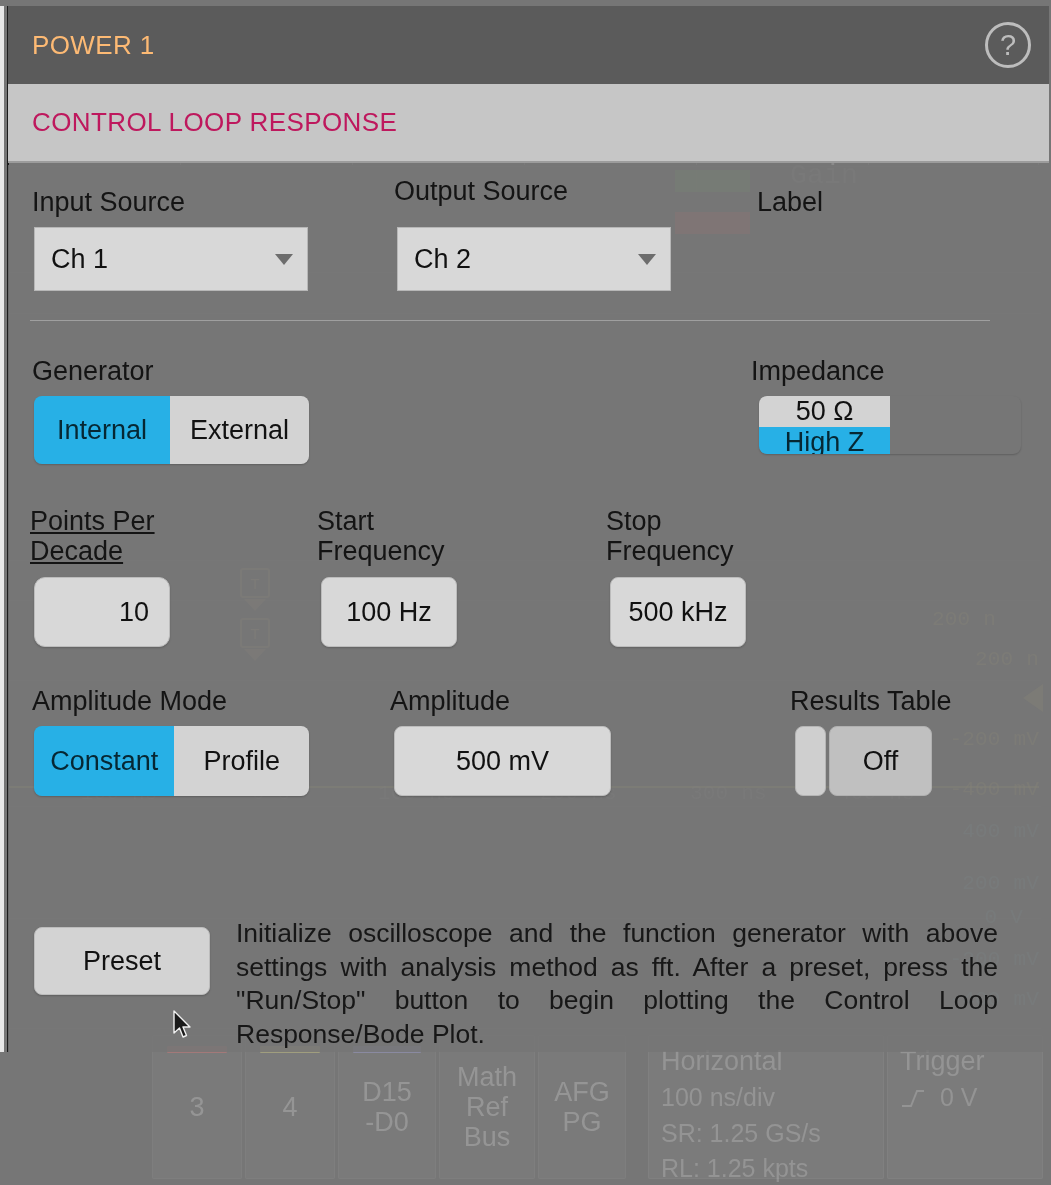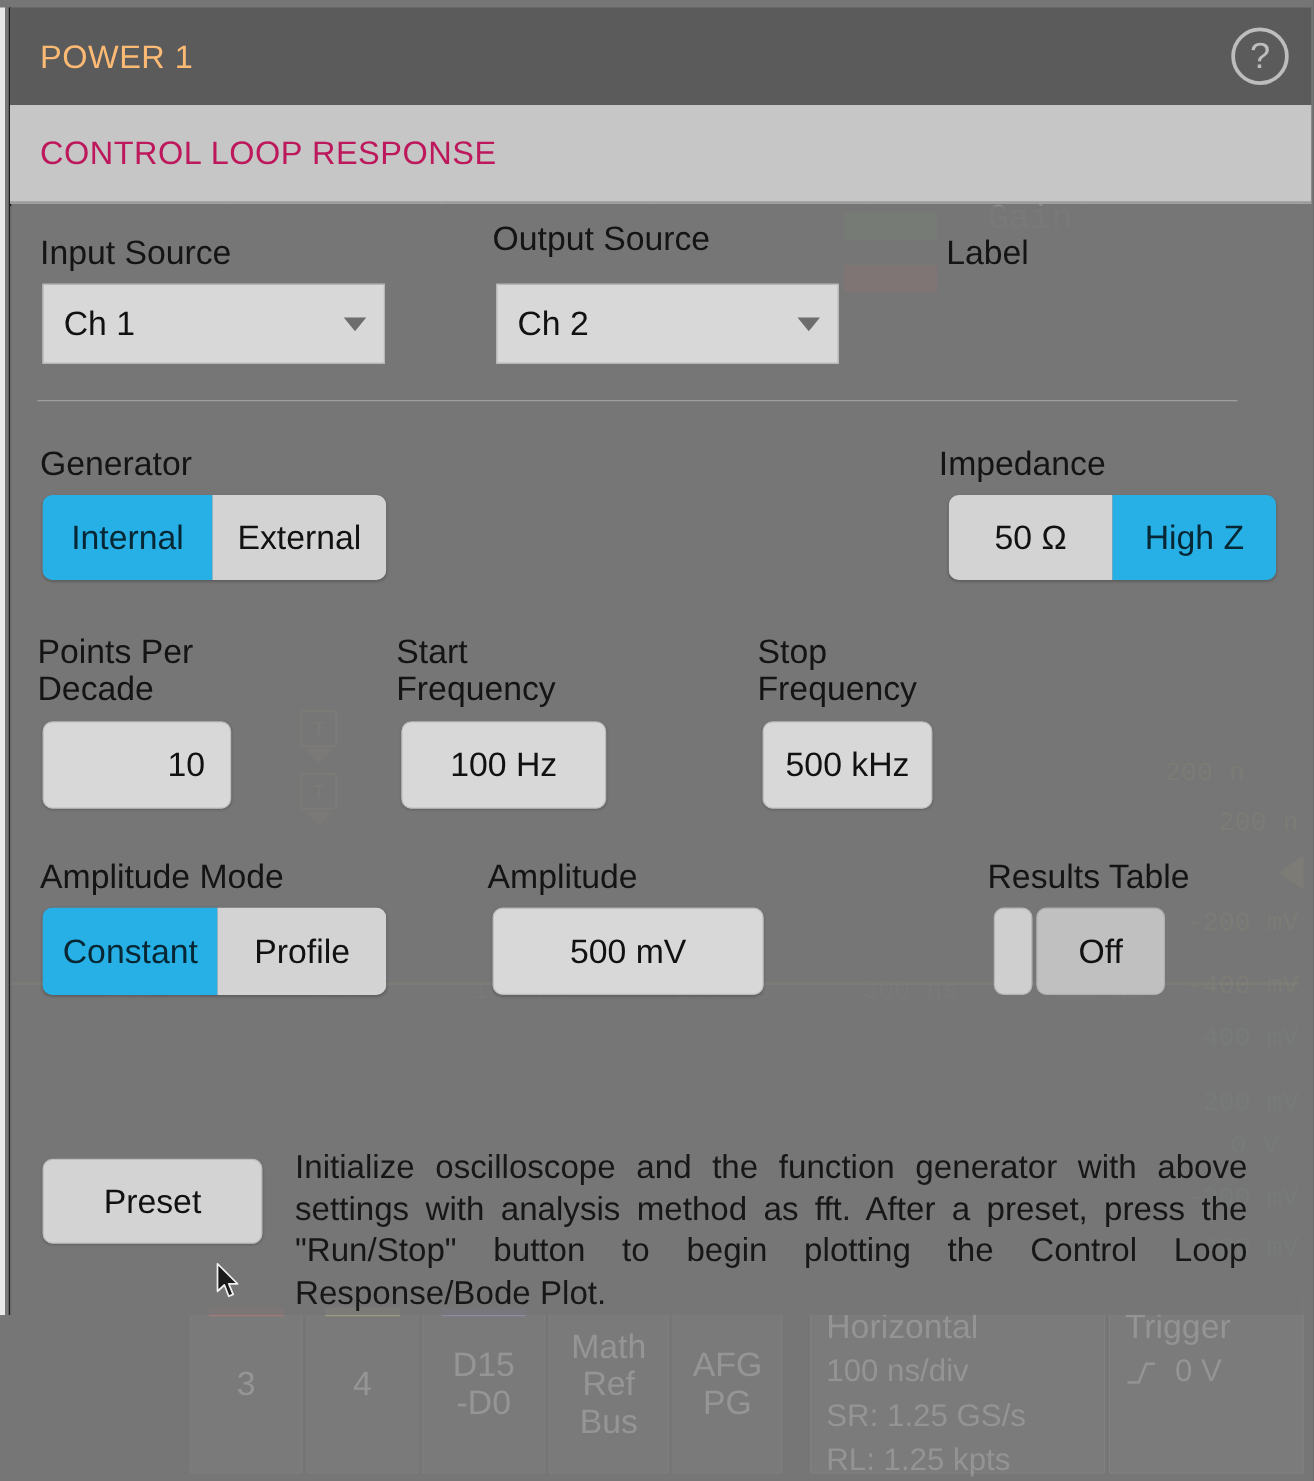--- a/index.html
+++ b/index.html
@@ -519,32 +519,32 @@
 
       <div class="divider" style="left:22px; top:155px; width:960px;"></div>
 
       <div class="field-label" style="left:24px; top:191px;">Generator</div>
       <div class="segmented" style="left:26px; top:231px; width:275px; height:68px;">
         <div class="seg-btn on" style="width:136px;">Internal</div>
         <div class="seg-btn" style="width:139px;">External</div>
       </div>
 
       <div class="field-label" style="left:743px; top:191px;">Impedance</div>
-      <div class="segmented" style="left:751px; top:231px; width:262px; height:68px;">
+      <div class="segmented" style="left:751px; top:231px; width:262px; height:58px;flex-direction:column;">
         <div class="seg-btn" style="width:131px;">50 Ω</div>
         <div class="seg-btn on" style="width:131px;">High Z</div>
       </div>
 
-      <div class="field-label" style="left:22px; top:341px;">Points Per
+      <div class="field-label" style="left:22px; top:341px;text-decoration:underline;">Points Per
 Decade</div>
-      <div class="textbox right" style="left:26px; top:412px; width:151px; height:70px;">10</div>
+      <div class="textbox right" style="left:26px; top:412px; width:136px; height:70px;border-radius:11px;">10</div>
 
       <div class="field-label" style="left:309px; top:341px;">Start
 Frequency</div>
-      <div class="textbox center" style="left:313px; top:412px; width:164px; height:70px;">100 Hz</div>
+      <div class="textbox center" style="left:313px; top:412px; width:136px; height:70px;">100 Hz</div>
 
       <div class="field-label" style="left:598px; top:341px;">Stop
 Frequency</div>
       <div class="textbox center" style="left:602px; top:412px; width:136px; height:70px;">500 kHz</div>
 
       <div class="field-label" style="left:24px; top:521px;">Amplitude Mode</div>
       <div class="segmented" style="left:26px; top:561px; width:275px; height:70px;">
         <div class="seg-btn on" style="width:142px;">Constant</div>
         <div class="seg-btn" style="width:136px;">Profile</div>
       </div>

